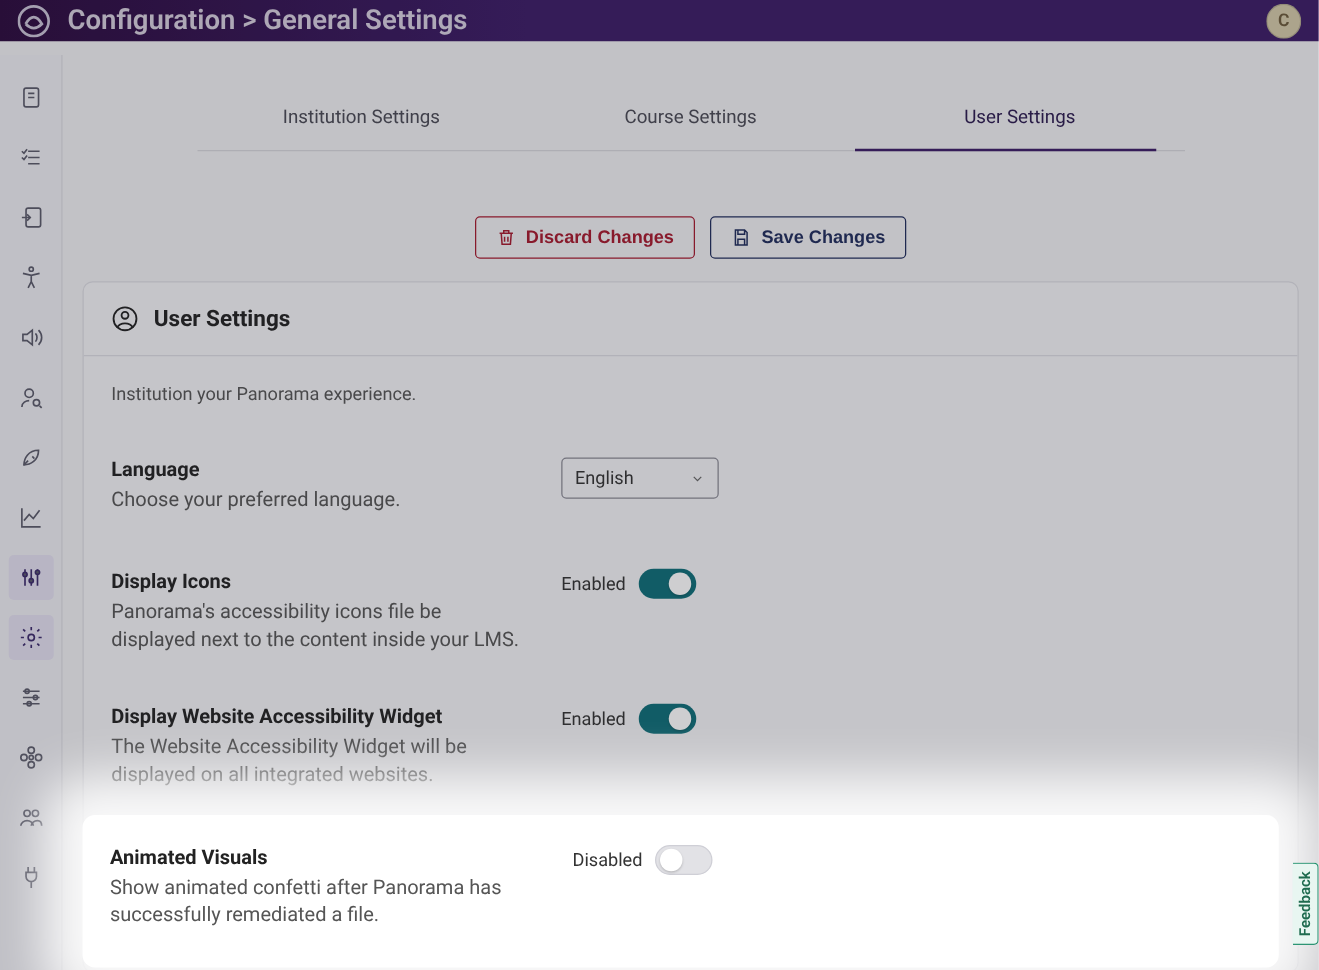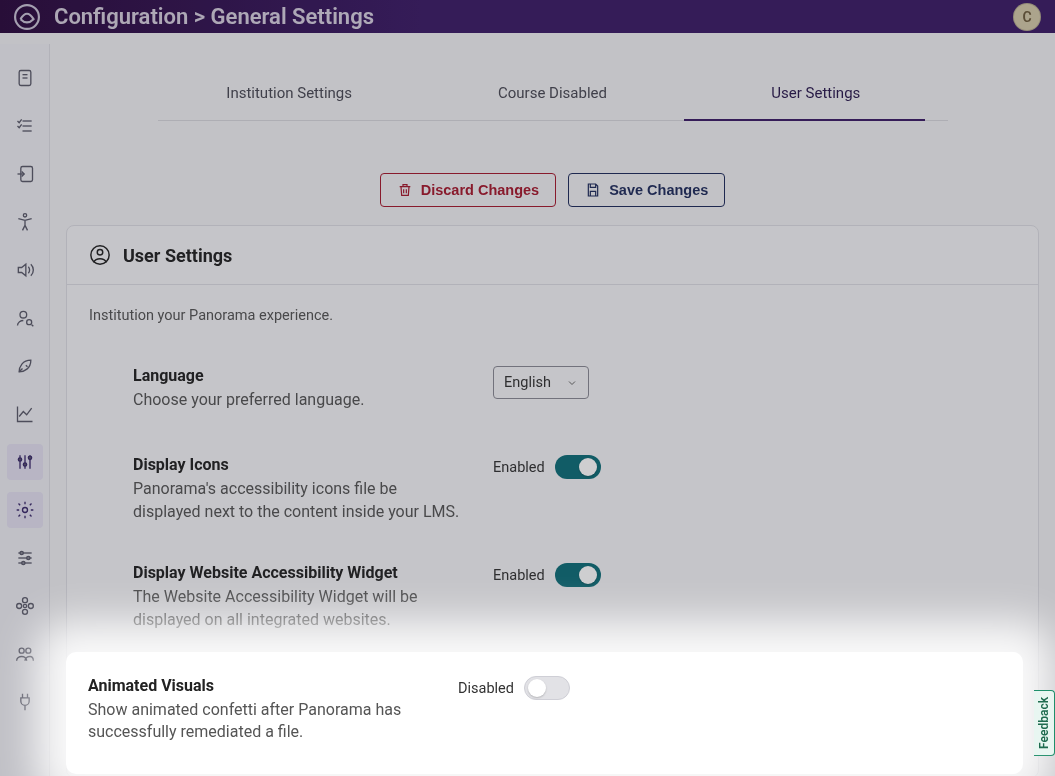--- a/index.html
+++ b/index.html
@@ -83,30 +83,30 @@
   .card-header {
     display: flex; align-items: center; gap: 12px;
     padding: 18px 22px; border-bottom: 1px solid #dcdce2;
   }
   .card-header svg { width: 22px; height: 22px; stroke: #222; fill: none; stroke-width: 1.6; }
   .card-title { font-size: 18px; font-weight: 700; color: #222; }
   .card-body { padding: 22px 22px 26px; }
   .intro { font-size: 14.5px; color: #555; margin-bottom: 24px; }
 
   .setting-row {
-    display: flex; align-items: flex-start; gap: 30px; padding: 18px 0 0; margin-left: 44px;
+    display: flex; align-items: flex-start; gap: 30px; padding: 18px 0 0;
   }
   .setting-text { flex: 0 0 330px; }
   .setting-title { font-size: 16px; font-weight: 700; color: #222; margin-bottom: 4px; }
   .setting-desc { font-size: 16px; color: #555; line-height: 1.4; }
   .setting-control { display: flex; align-items: center; gap: 10px; padding-top: 0px; }
 
   .select {
     display: inline-flex; align-items: center; justify-content: space-between;
-    width: 96px; padding: 7px 10px; border: 1.5px solid #8a8a94; border-radius: 4px;
+    width: 126px; padding: 7px 10px; border: 1.5px solid #8a8a94; border-radius: 4px;
     font-size: 14.5px; color: #333; background: #f4f4f6; cursor: pointer;
   }
   .select svg { width: 12px; height: 12px; stroke: #666; fill: none; stroke-width: 2; }
 
   .toggle-label { font-size: 14.5px; color: #333; }
   .toggle {
     width: 46px; height: 24px; border-radius: 12px; position: relative; cursor: pointer;
   }
   .toggle.on { background: #0e6e78; }
   .toggle.off { background: #e2e2e6; border: 1px solid #cfcfd6; }
@@ -259,21 +259,21 @@
       <svg viewBox="0 0 24 24">
         <path d="M9 2v5M15 2v5M7 7h10v4a5 5 0 0 1-10 0V7zM12 16v6"></path>
       </svg>
     </div>
 </div>
 
 <div class="main">
 
   <div class="tabs">
     <div class="tab">Institution Settings</div>
-    <div class="tab">Course Disabled</div>
+    <div class="tab">Course Settings</div>
     <div class="tab active">User Settings</div>
     <div class="tab-underline"></div>
   </div>
 
   <div class="actions">
     <button class="btn btn-discard">
       <svg viewBox="0 0 24 24">
           <path d="M4 7h16M9 7V4h6v3M6 7l1 13h10l1-13M10 11v6M14 11v6" fill="none" stroke="#a6192e" stroke-width="1.8"></path>
         </svg>
       <span>Discard Changes</span>

